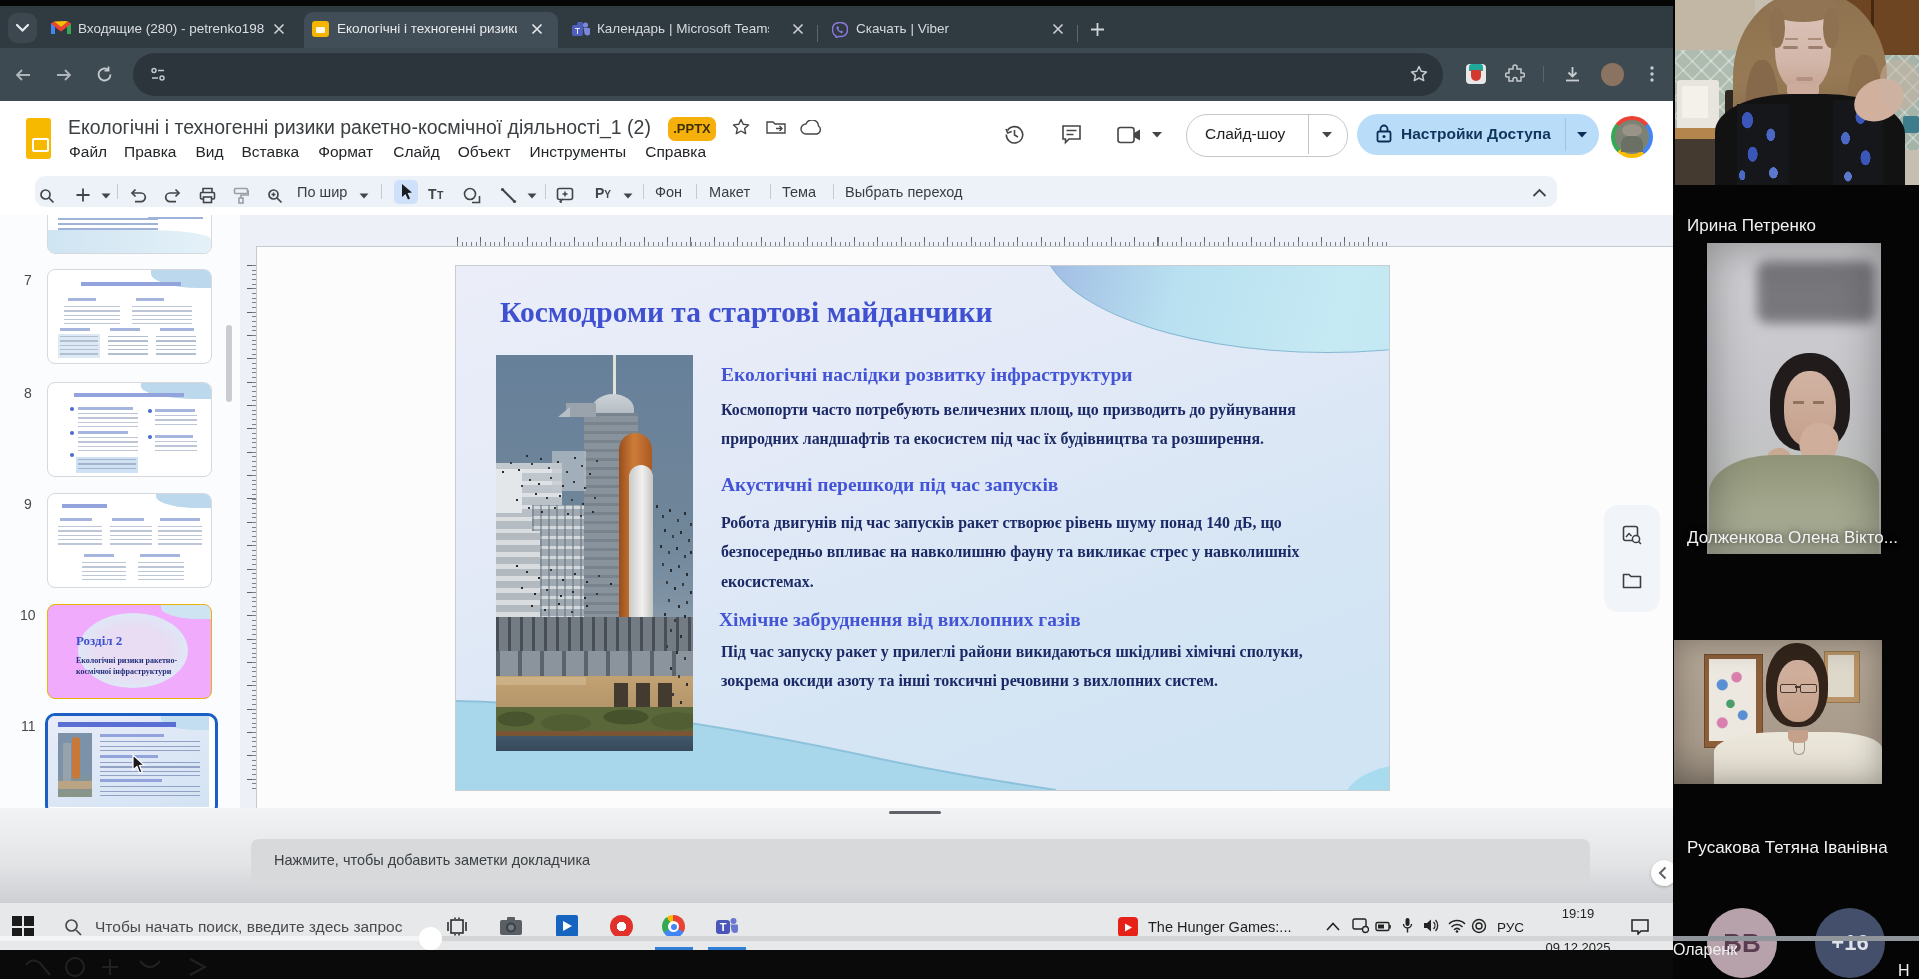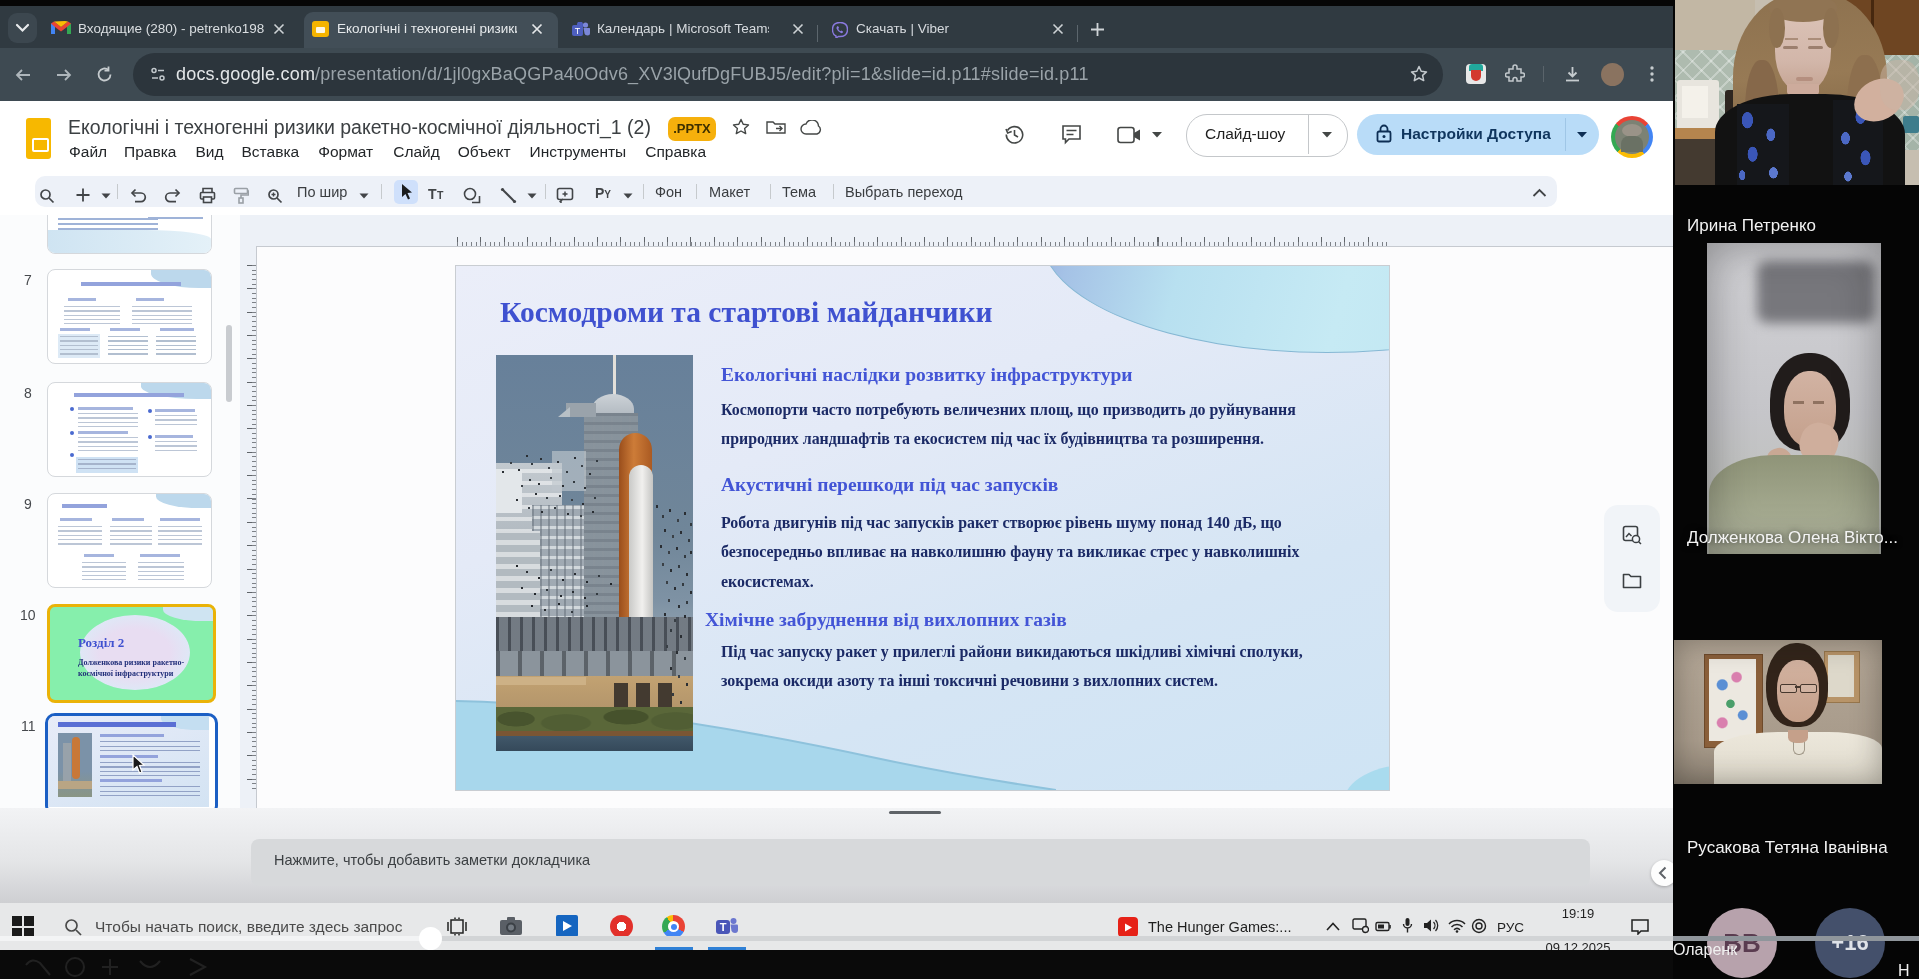--- a/index.html
+++ b/index.html
@@ -77,21 +77,20 @@
         <path d="M12.5 0.5 L12.5 4.5 L8.5 4.5" stroke="#c6cccf" stroke-width="1.8" fill="none"></path>
       </svg>
 
     <div class="abs" style="left:133px;top:53px;width:1310px;height:43px;border-radius:22px;background:#2c353c;"></div>
     <svg class="abs" style="left:150px;top:66px;" width="17" height="17" viewBox="0 0 17 17">
       <circle cx="4" cy="4.5" r="2" fill="none" stroke="#c3c9cd" stroke-width="1.5"></circle>
         <path d="M8 4.5 L14 4.5" stroke="#c3c9cd" stroke-width="1.5"></path>
       <circle cx="12" cy="12" r="2" fill="none" stroke="#c3c9cd" stroke-width="1.5"></circle>
         <path d="M2 12 L8 12" stroke="#c3c9cd" stroke-width="1.5"></path>
     </svg>
-    <div class="abs" style="left:176px;top:64px;font-size:18px;color:#e4e7e9;white-space:nowrap;letter-spacing:0.2px;">docs.google.com<span style="color:#9aa3a9;">/presentation/d/1jl0gxBaQGPa40Odv6_XV3lQufDgFUBJ5/edit?pli=1&amp;slide=id.p11#slide=id.p11</span></div>
     <svg class="abs" style="left:1410px;top:65px;" width="18" height="18" viewBox="0 0 18 18">
         <path d="M9 1.5 L11.2 6.3 L16.5 6.9 L12.6 10.4 L13.7 15.6 L9 13 L4.3 15.6 L5.4 10.4 L1.5 6.9 L6.8 6.3 Z" fill="none" stroke="#c3c9cd" stroke-width="1.5" stroke-linejoin="round"></path>
       </svg>
 
     <div class="abs" style="left:1466px;top:64px;width:20px;height:20px;border-radius:4px;background:#e8e8e8;"></div>
     <div class="abs" style="left:1469px;top:64px;width:14px;height:7px;background:#21a89c;border-radius:3px 3px 0 0;"></div>
     <div class="abs" style="left:1471px;top:70px;width:10px;height:11px;background:#d33a2f;border-radius:0 0 5px 5px;"></div>
     <svg class="abs" style="left:1505px;top:64px;" width="20" height="20" viewBox="0 0 20 20">
         <path d="M8 3 L8 5 L4 5 L4 9 L2.5 9 A2 2 0 0 0 2.5 13 L4 13 L4 17 L8 17 L8 15.5 A2 2 0 0 1 12 15.5 L12 17 L16 17 L16 13 L17.5 13 A2 2 0 0 0 17.5 9 L16 9 L16 5 L12 5 L12 3 A2 2 0 0 0 8 3 Z" fill="none" stroke="#c3c9cd" stroke-width="1.5"></path>
       </svg>
@@ -309,25 +308,25 @@
         <div class="abs" style="left:10px;top:32px;width:44px;height:22px;background:repeating-linear-gradient(180deg,#bcc6d6 0 1.3px,transparent 1.3px 4.3px);"></div>
         <div class="abs" style="left:62px;top:32px;width:42px;height:22px;background:repeating-linear-gradient(180deg,#bcc6d6 0 1.3px,transparent 1.3px 4.3px);"></div>
         <div class="abs" style="left:110px;top:32px;width:44px;height:22px;background:repeating-linear-gradient(180deg,#bcc6d6 0 1.3px,transparent 1.3px 4.3px);"></div>
         <div class="abs" style="left:36px;top:60px;width:30px;height:3px;background:#a6b5de;"></div>
         <div class="abs" style="left:92px;top:60px;width:40px;height:3px;background:#a6b5de;"></div>
         <div class="abs" style="left:34px;top:68px;width:44px;height:18px;background:repeating-linear-gradient(180deg,#bcc6d6 0 1.3px,transparent 1.3px 4.3px);"></div>
         <div class="abs" style="left:90px;top:68px;width:46px;height:18px;background:repeating-linear-gradient(180deg,#bcc6d6 0 1.3px,transparent 1.3px 4.3px);"></div>
       </div>
 
       <div class="abs" style="left:20px;top:392px;font-size:14px;color:#46494d;">10</div>
-      <div class="abs" style="left:47px;top:389px;width:163px;height:93px;background:#86efac;border:3px solid #eab308;border-radius:8px;overflow:hidden;">
+      <div class="abs" style="left:47px;top:389px;width:163px;height:93px;background:#f0abfc;border:1px solid #eab308;border-radius:8px;overflow:hidden;">
         <div class="abs" style="left:30px;top:8px;width:110px;height:75px;border-radius:50%;background:radial-gradient(ellipse,#e8ddf2 0 45%,#dfe7f6 70%,transparent 75%);"></div>
         <div class="abs" style="right:0;top:0;width:50px;height:14px;background:#cfe4f2;border-radius:0 0 0 80%;"></div>
         <div class="abs" style="left:28px;top:28px;font-family:'Liberation Serif',serif;font-weight:bold;font-size:13px;color:#3f51d0;">Розділ 2</div>
-        <div class="abs" style="left:28px;top:50px;width:118px;font-family:'Liberation Serif',serif;font-weight:bold;font-size:8px;line-height:11px;color:#22307a;">Долженкова ризики ракетно-космічної інфраструктури</div>
+        <div class="abs" style="left:28px;top:50px;width:118px;font-family:'Liberation Serif',serif;font-weight:bold;font-size:8px;line-height:11px;color:#22307a;">Екологічні ризики ракетно-космічної інфраструктури</div>
       </div>
 
       <div class="abs" style="left:21px;top:503px;font-size:14px;color:#46494d;">11</div>
       <div class="abs" style="left:45px;top:498px;width:167px;height:97px;background:#fff;border:3px solid #1b5fc4;border-radius:10px;overflow:hidden;">
         <div class="abs" style="left:0;top:0;width:161px;height:91px;background:linear-gradient(160deg,#e8ecf8,#d3e3f3);">
           <div class="abs" style="right:0;top:0;width:48px;height:14px;background:#c4def1;border-radius:0 0 0 80%;"></div>
           <div class="abs" style="left:10px;top:6px;width:118px;height:5px;background:#5a6fd4;"></div>
           <div class="abs" style="left:10px;top:17px;width:34px;height:64px;background:linear-gradient(180deg,#7b92a8 60%,#8a9584);">
             <div class="abs" style="left:14px;top:4px;width:8px;height:42px;background:#c87838;border-radius:4px;"></div>
             <div class="abs" style="left:5px;top:10px;width:8px;height:40px;background:#98a2aa;"></div>
@@ -407,21 +406,21 @@
         <div class="abs" style="left:0;top:381px;width:197px;height:15px;background:linear-gradient(180deg,#41586a,#35495a);"></div>
         <div id="birds1" class="abs" style="left:30px;top:100px;width:2px;height:2px;background:#2a2e33;box-shadow:5px 8px #333a40,14px 3px #2a2e33,22px 12px #3a4046,31px 6px #2a2e33,40px 16px #333a40,48px 2px #2a2e33,55px 10px #3a4046,63px 18px #2a2e33,70px 5px #333a40,-8px 14px #2a2e33,-16px 7px #3a4046,-24px 16px #2a2e33,3px 24px #333a40,12px 28px #2a2e33,24px 22px #3a4046,36px 30px #2a2e33,47px 26px #333a40,58px 32px #2a2e33,-5px 30px #3a4046,9px 38px #2a2e33,20px 42px #333a40,33px 40px #2a2e33,45px 44px #3a4046,56px 48px #2a2e33,68px 42px #333a40,-10px 44px #2a2e33,2px 52px #3a4046,15px 56px #2a2e33,28px 52px #333a40,41px 58px #2a2e33,54px 60px #3a4046,66px 56px #2a2e33;"></div>
         <div id="birds2" class="abs" style="left:160px;top:150px;width:2px;height:3px;background:#2a2e33;box-shadow:6px 10px #333a40,13px 4px #2a2e33,21px 14px #3a4046,28px 7px #2a2e33,34px 18px #333a40,8px 24px #2a2e33,16px 30px #3a4046,24px 26px #2a2e33,32px 34px #333a40,4px 40px #2a2e33,12px 46px #3a4046,20px 42px #2a2e33,28px 50px #333a40,34px 46px #2a2e33,6px 58px #3a4046,14px 64px #2a2e33,22px 60px #333a40,30px 68px #2a2e33,10px 76px #3a4046,18px 82px #2a2e33,26px 78px #333a40,34px 86px #2a2e33,12px 94px #3a4046,22px 100px #2a2e33,30px 96px #333a40,8px 108px #2a2e33,18px 114px #3a4046,28px 110px #2a2e33,14px 124px #333a40,24px 130px #2a2e33,10px 140px #3a4046,20px 146px #2a2e33,28px 152px #333a40,14px 162px #2a2e33,22px 170px #3a4046,30px 178px #2a2e33,16px 188px #333a40,24px 196px #2a2e33;"></div>
         <div id="birds3" class="abs" style="left:20px;top:210px;width:2px;height:2px;background:#22262b;box-shadow:10px 6px #2a2e33,22px 12px #22262b,34px 4px #333a40,46px 14px #22262b,58px 8px #2a2e33,70px 16px #22262b,82px 10px #333a40,94px 18px #22262b,5px 22px #2a2e33,18px 28px #22262b,30px 24px #333a40,44px 30px #22262b,56px 26px #2a2e33,68px 32px #22262b,80px 28px #333a40,15px 40px #22262b,28px 44px #2a2e33,42px 38px #22262b,55px 46px #333a40,70px 40px #22262b;"></div>
       </div>
 
       <div class="abs" style="left:265px;top:98px;font-family:'Liberation Serif',serif;font-weight:bold;font-size:19.5px;color:#4355d6;">Екологічні наслідки розвитку інфраструктури</div>
       <div class="abs" style="left:265px;top:129px;width:640px;font-family:'Liberation Serif',serif;font-weight:bold;font-size:15.9px;line-height:29.3px;color:#1b2a66;white-space:nowrap;">Космопорти часто потребують величезних площ, що призводить до руйнування<br>природних ландшафтів та екосистем під час їх будівництва та розширення.</div>
       <div class="abs" style="left:265px;top:208px;font-family:'Liberation Serif',serif;font-weight:bold;font-size:19.5px;color:#4355d6;">Акустичні перешкоди під час запусків</div>
       <div class="abs" style="left:265px;top:242px;width:640px;font-family:'Liberation Serif',serif;font-weight:bold;font-size:15.9px;line-height:29.3px;color:#1b2a66;white-space:nowrap;">Робота двигунів під час запусків ракет створює рівень шуму понад 140 дБ, що<br>безпосередньо впливає на навколишню фауну та викликає стрес у навколишніх<br>екосистемах.</div>
-      <div class="abs" style="left:249px;top:343px;font-family:'Liberation Serif',serif;font-weight:bold;font-size:19.5px;color:#4355d6;">Хімічне забруднення від вихлопних газів</div>
+      <div class="abs" style="left:263px;top:343px;font-family:'Liberation Serif',serif;font-weight:bold;font-size:19.5px;color:#4355d6;">Хімічне забруднення від вихлопних газів</div>
       <div class="abs" style="left:265px;top:371px;width:640px;font-family:'Liberation Serif',serif;font-weight:bold;font-size:15.9px;line-height:29.3px;color:#1b2a66;white-space:nowrap;">Під час запуску ракет у прилеглі райони викидаються шкідливі хімічні сполуки,<br>зокрема оксиди азоту та інші токсичні речовини з вихлопних систем.</div>
     </div>
 
     <div class="abs" style="left:1604px;top:505px;width:56px;height:107px;border-radius:14px;background:#f1f4f8;"></div>
     <svg class="abs" style="left:1622px;top:525px;" width="20" height="20" viewBox="0 0 20 20">
         <rect x="1.5" y="1.5" width="14" height="14" rx="2" fill="none" stroke="#3c4043" stroke-width="1.6"></rect>
         <path d="M4 12 L7 8.5 L9.5 11" fill="none" stroke="#3c4043" stroke-width="1.5"></path>
         <circle cx="14" cy="14" r="3.6" fill="#f1f4f8" stroke="#3c4043" stroke-width="1.5"></circle>
         <path d="M16.7 16.7 L19 19" stroke="#3c4043" stroke-width="1.5"></path>
       </svg>

